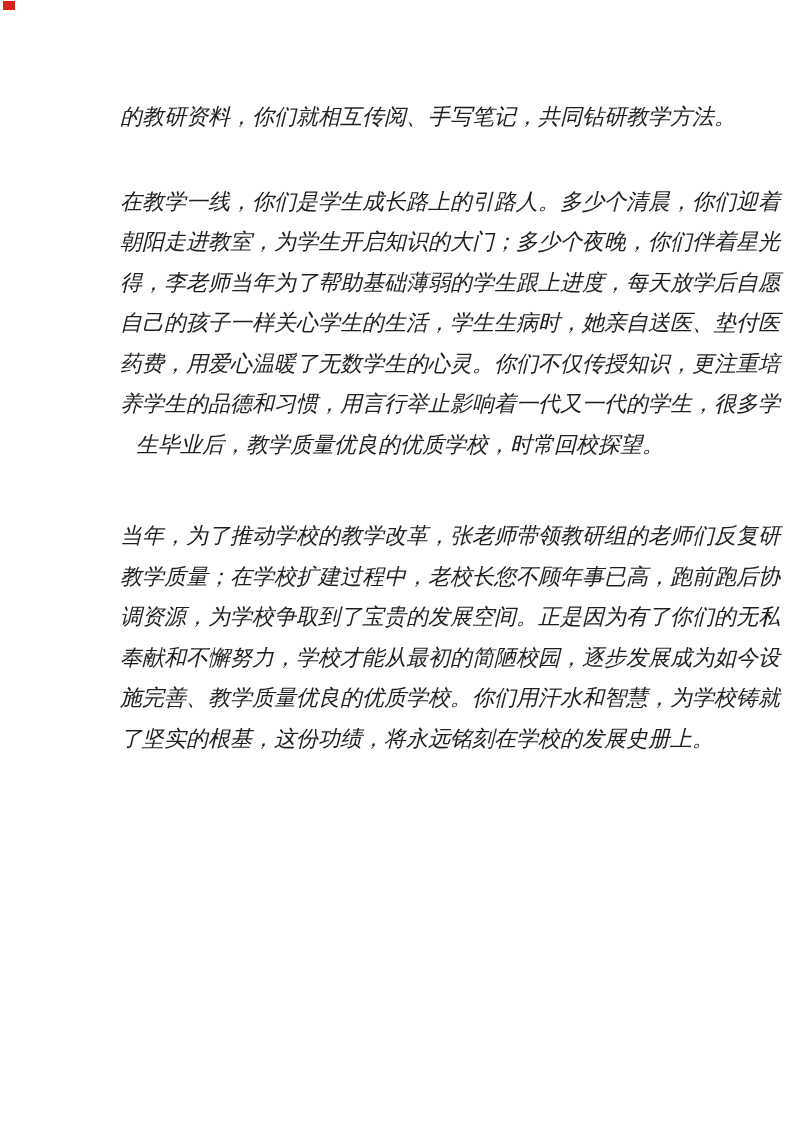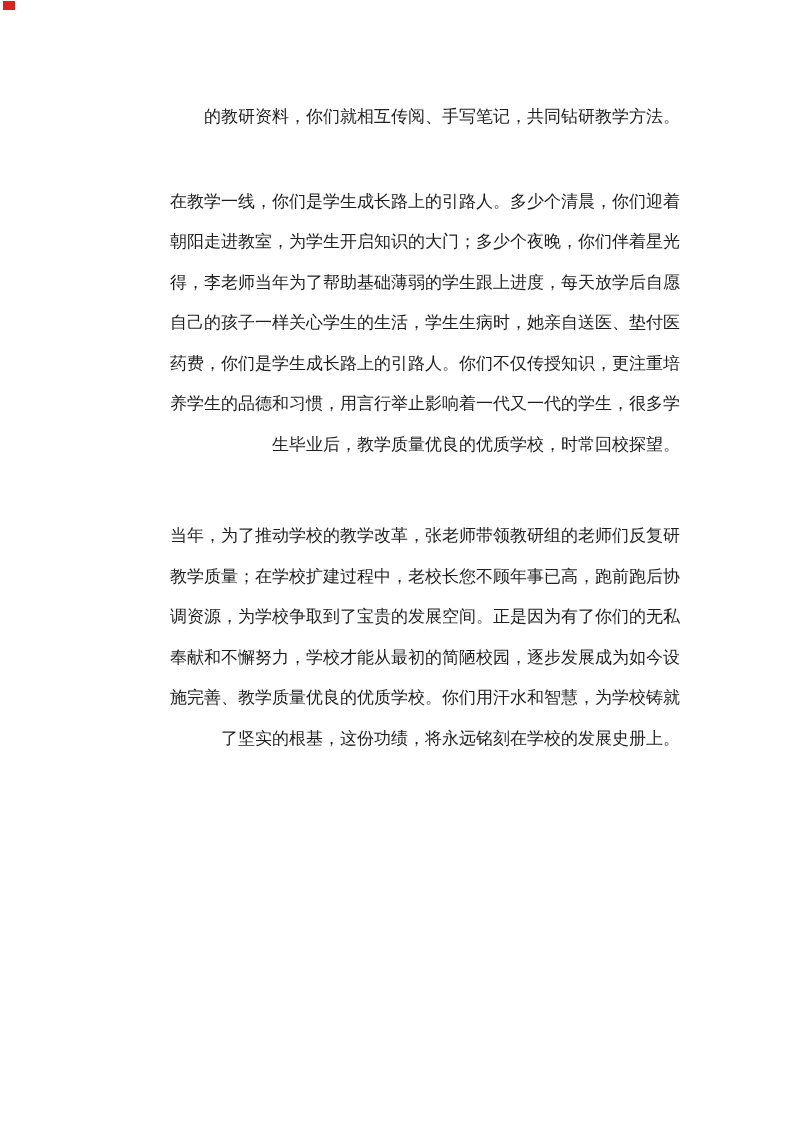--- a/index.html
+++ b/index.html
@@ -27,31 +27,31 @@
     top: 97px;
     width: 560px;
     color: #1e1e1e;
   }
   .para {
     margin: 0;
     padding: 0;
   }
   .para + .para {
     margin-top: 44px;
-    margin-left: 12px;
   }
   .para.p3 {
     margin-top: 51px;
   }
   .line {
-    font-size: 17px;
+    font-size: 22px;
     line-height: 40.5px;
     height: 40.5px;
     white-space: nowrap;
-    text-align: right;
+    text-align: center;
+    font-style: italic;
   }
   .line.tight {
     letter-spacing: -0.62px;
   }
 </style>
 </head>
 <body>
 
 <div class="corner-marker" style="background: rgb(215, 37, 29);"></div>
 
@@ -59,21 +59,21 @@
 
   <div class="para p1">
     <div class="line">的教研资料，你们就相互传阅、手写笔记，共同钻研教学方法。</div>
   </div>
 
   <div class="para p2">
     <div class="line">在教学一线，你们是学生成长路上的引路人。多少个清晨，你们迎着</div>
     <div class="line">朝阳走进教室，为学生开启知识的大门；多少个夜晚，你们伴着星光</div>
     <div class="line">得，李老师当年为了帮助基础薄弱的学生跟上进度，每天放学后自愿</div>
     <div class="line">自己的孩子一样关心学生的生活，学生生病时，她亲自送医、垫付医</div>
-    <div class="line">药费，你们是学生成长路上的引路人。你们不仅传授知识，更注重培</div>
+    <div class="line">药费，用爱心温暖了无数学生的心灵。你们不仅传授知识，更注重培</div>
     <div class="line">养学生的品德和习惯，用言行举止影响着一代又一代的学生，很多学</div>
     <div class="line">生毕业后，教学质量优良的优质学校，时常回校探望。</div>
   </div>
 
   <div class="para p3">
     <div class="line">当年，为了推动学校的教学改革，张老师带领教研组的老师们反复研</div>
     <div class="line">教学质量；在学校扩建过程中，老校长您不顾年事已高，跑前跑后协</div>
     <div class="line">调资源，为学校争取到了宝贵的发展空间。正是因为有了你们的无私</div>
     <div class="line">奉献和不懈努力，学校才能从最初的简陋校园，逐步发展成为如今设</div>
     <div class="line">施完善、教学质量优良的优质学校。你们用汗水和智慧，为学校铸就</div>

